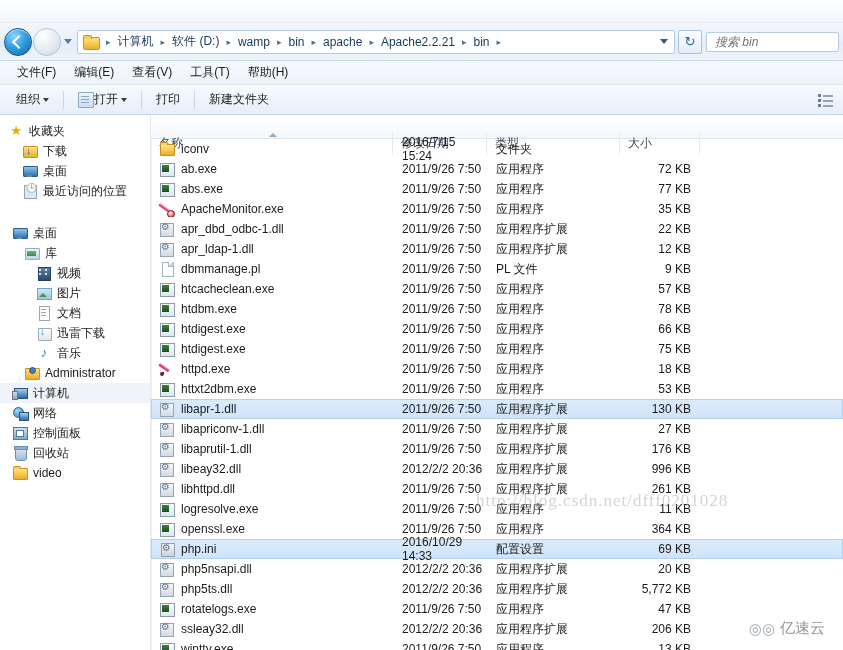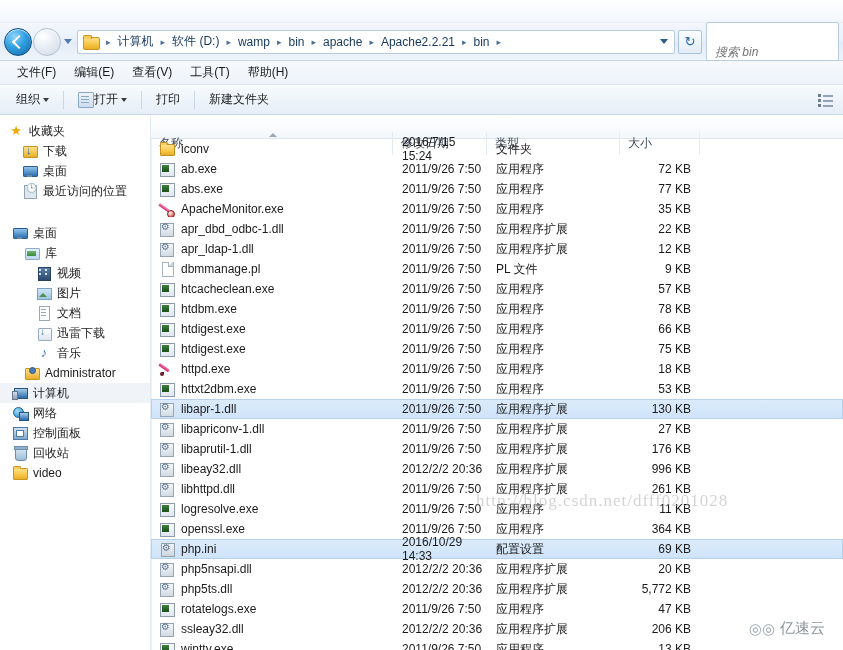--- a/index.html
+++ b/index.html
@@ -146,27 +146,27 @@
     border-radius: 2px;
     background: linear-gradient(to bottom,#fbfdff,#e3edf8);
     display:flex; align-items:center; justify-content:center;
     color:#2b6aa5;
     font-size: 13px;
     line-height: 1;
   }
   .search-box {
     flex: none;
     width: 133px;
-    height: 39px;
+    height: 20px;
     margin-left: 4px;
     background: #fff;
     border: 1px solid #b5cce3;
     border-radius: 2px;
     display: flex;
-    align-items: flex-end;
+    align-items: center;
     padding: 0 6px;
     box-sizing: border-box;
   }
   .search-box input {
     border: none;
     outline: none;
     width: 100%;
     font-family: "Liberation Sans", sans-serif;
     font-size: 12px;
     font-style: italic;

